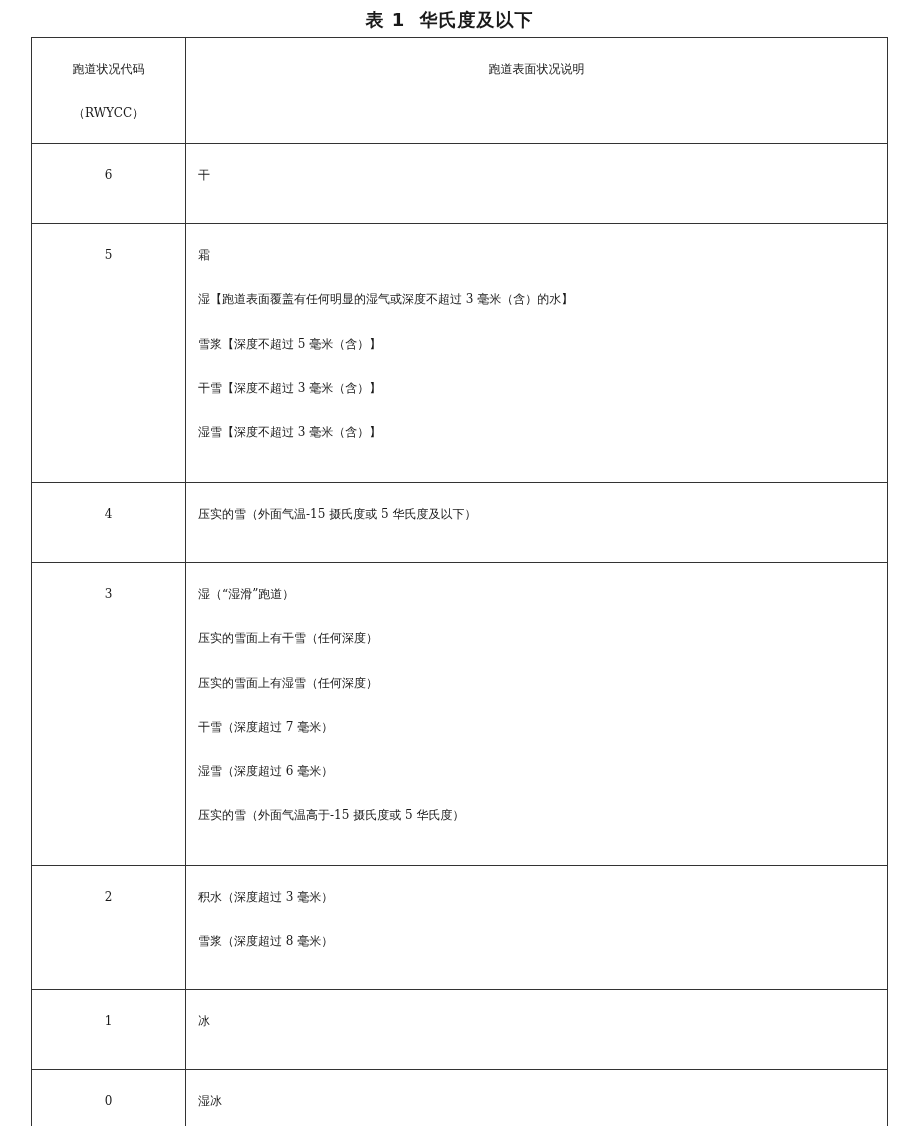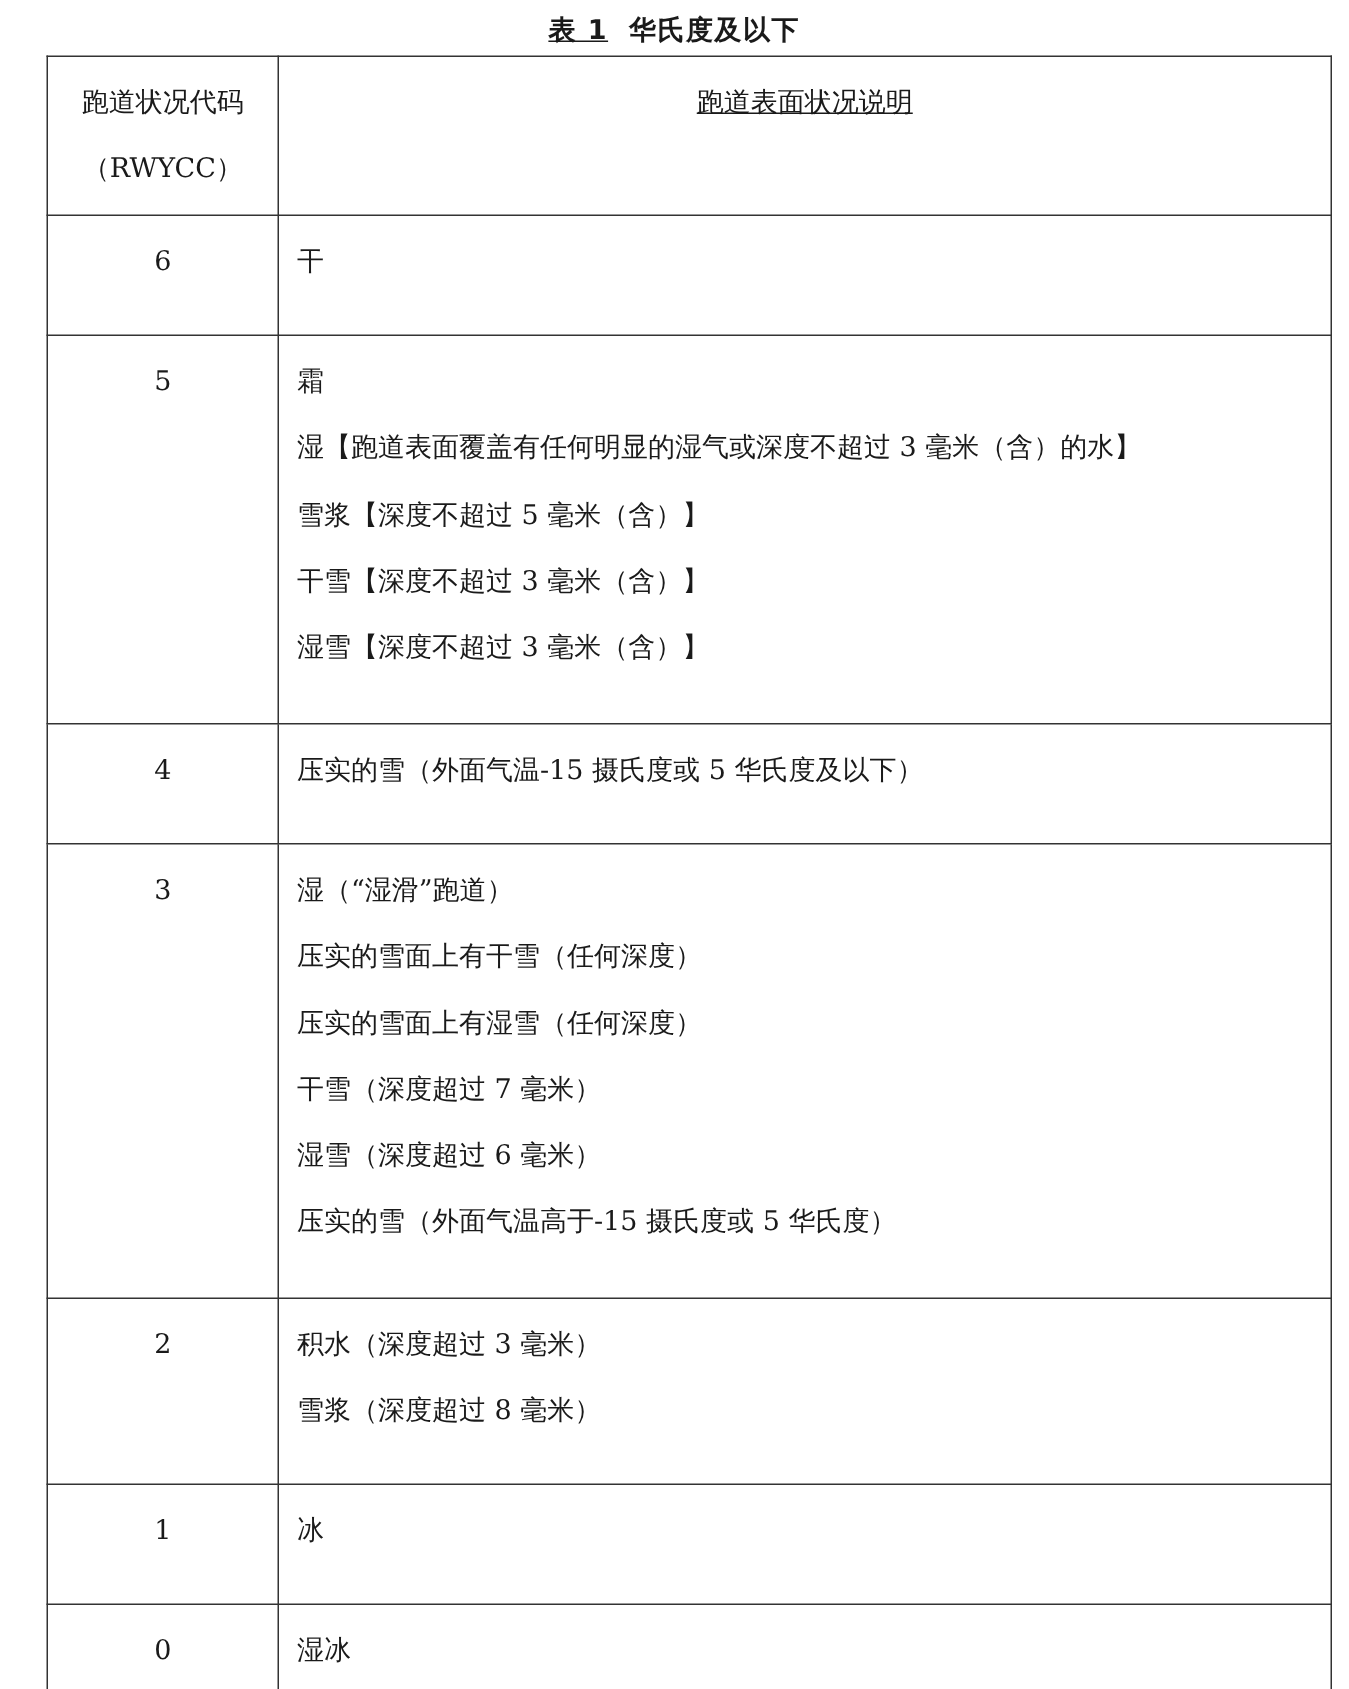--- a/index.html
+++ b/index.html
@@ -7,40 +7,40 @@
       width: 899px; height: 1126px; position: relative; overflow: hidden;
       font-family: "DejaVu Serif", "Liberation Serif", serif;
       color: #1a1a1a;
     }
     .caption {
       position: absolute; top: 8px; left: 0; width: 899px;
       text-align: center; font-size: 18px; font-weight: bold;
       font-family: "DejaVu Sans", "Liberation Sans", sans-serif;
       letter-spacing: 1px;
     }
-    .caption .num { margin-right: 14px; text-decoration: underline; }
+    .caption .num { margin-right: 14px; }
     table {
       position: absolute; left: 31px; top: 37px;
       width: 856px; border-collapse: collapse;
       table-layout: fixed;
     }
     td {
       border: 1.5px solid #333;
       vertical-align: top;
-      font-size: 18px;
+      font-size: 12px;
       padding: 0;
     }
     col.c1 { width: 154px; }
     col.c2 { width: 702px; }
     .code { text-align: center; }
     .desc { padding-left: 12px; }
     .line { height: 44.3px; line-height: 44px; white-space: nowrap; }
     .head-row td { height: 105px; }
     .head-row .code .line:first-child { margin-top: 9px; }
-    .head-row .desc .line { text-align: center; margin-top: 9px; padding-right: 12px; text-decoration: underline; }
+    .head-row .desc .line { text-align: center; margin-top: 9px; padding-right: 12px; }
     .row-pad { padding-top: 9px; padding-bottom: 9px; }
     tr.r6 td { height: 61px; }
     tr.r5 td { height: 240px; }
     tr.r4 td { height: 61px; }
     tr.r3 td { height: 284px; }
     tr.r2 td { height: 105px; }
     tr.r1 td { height: 61px; }
     tr.r0 td { height: 150px; }
   </style>
 </head>

